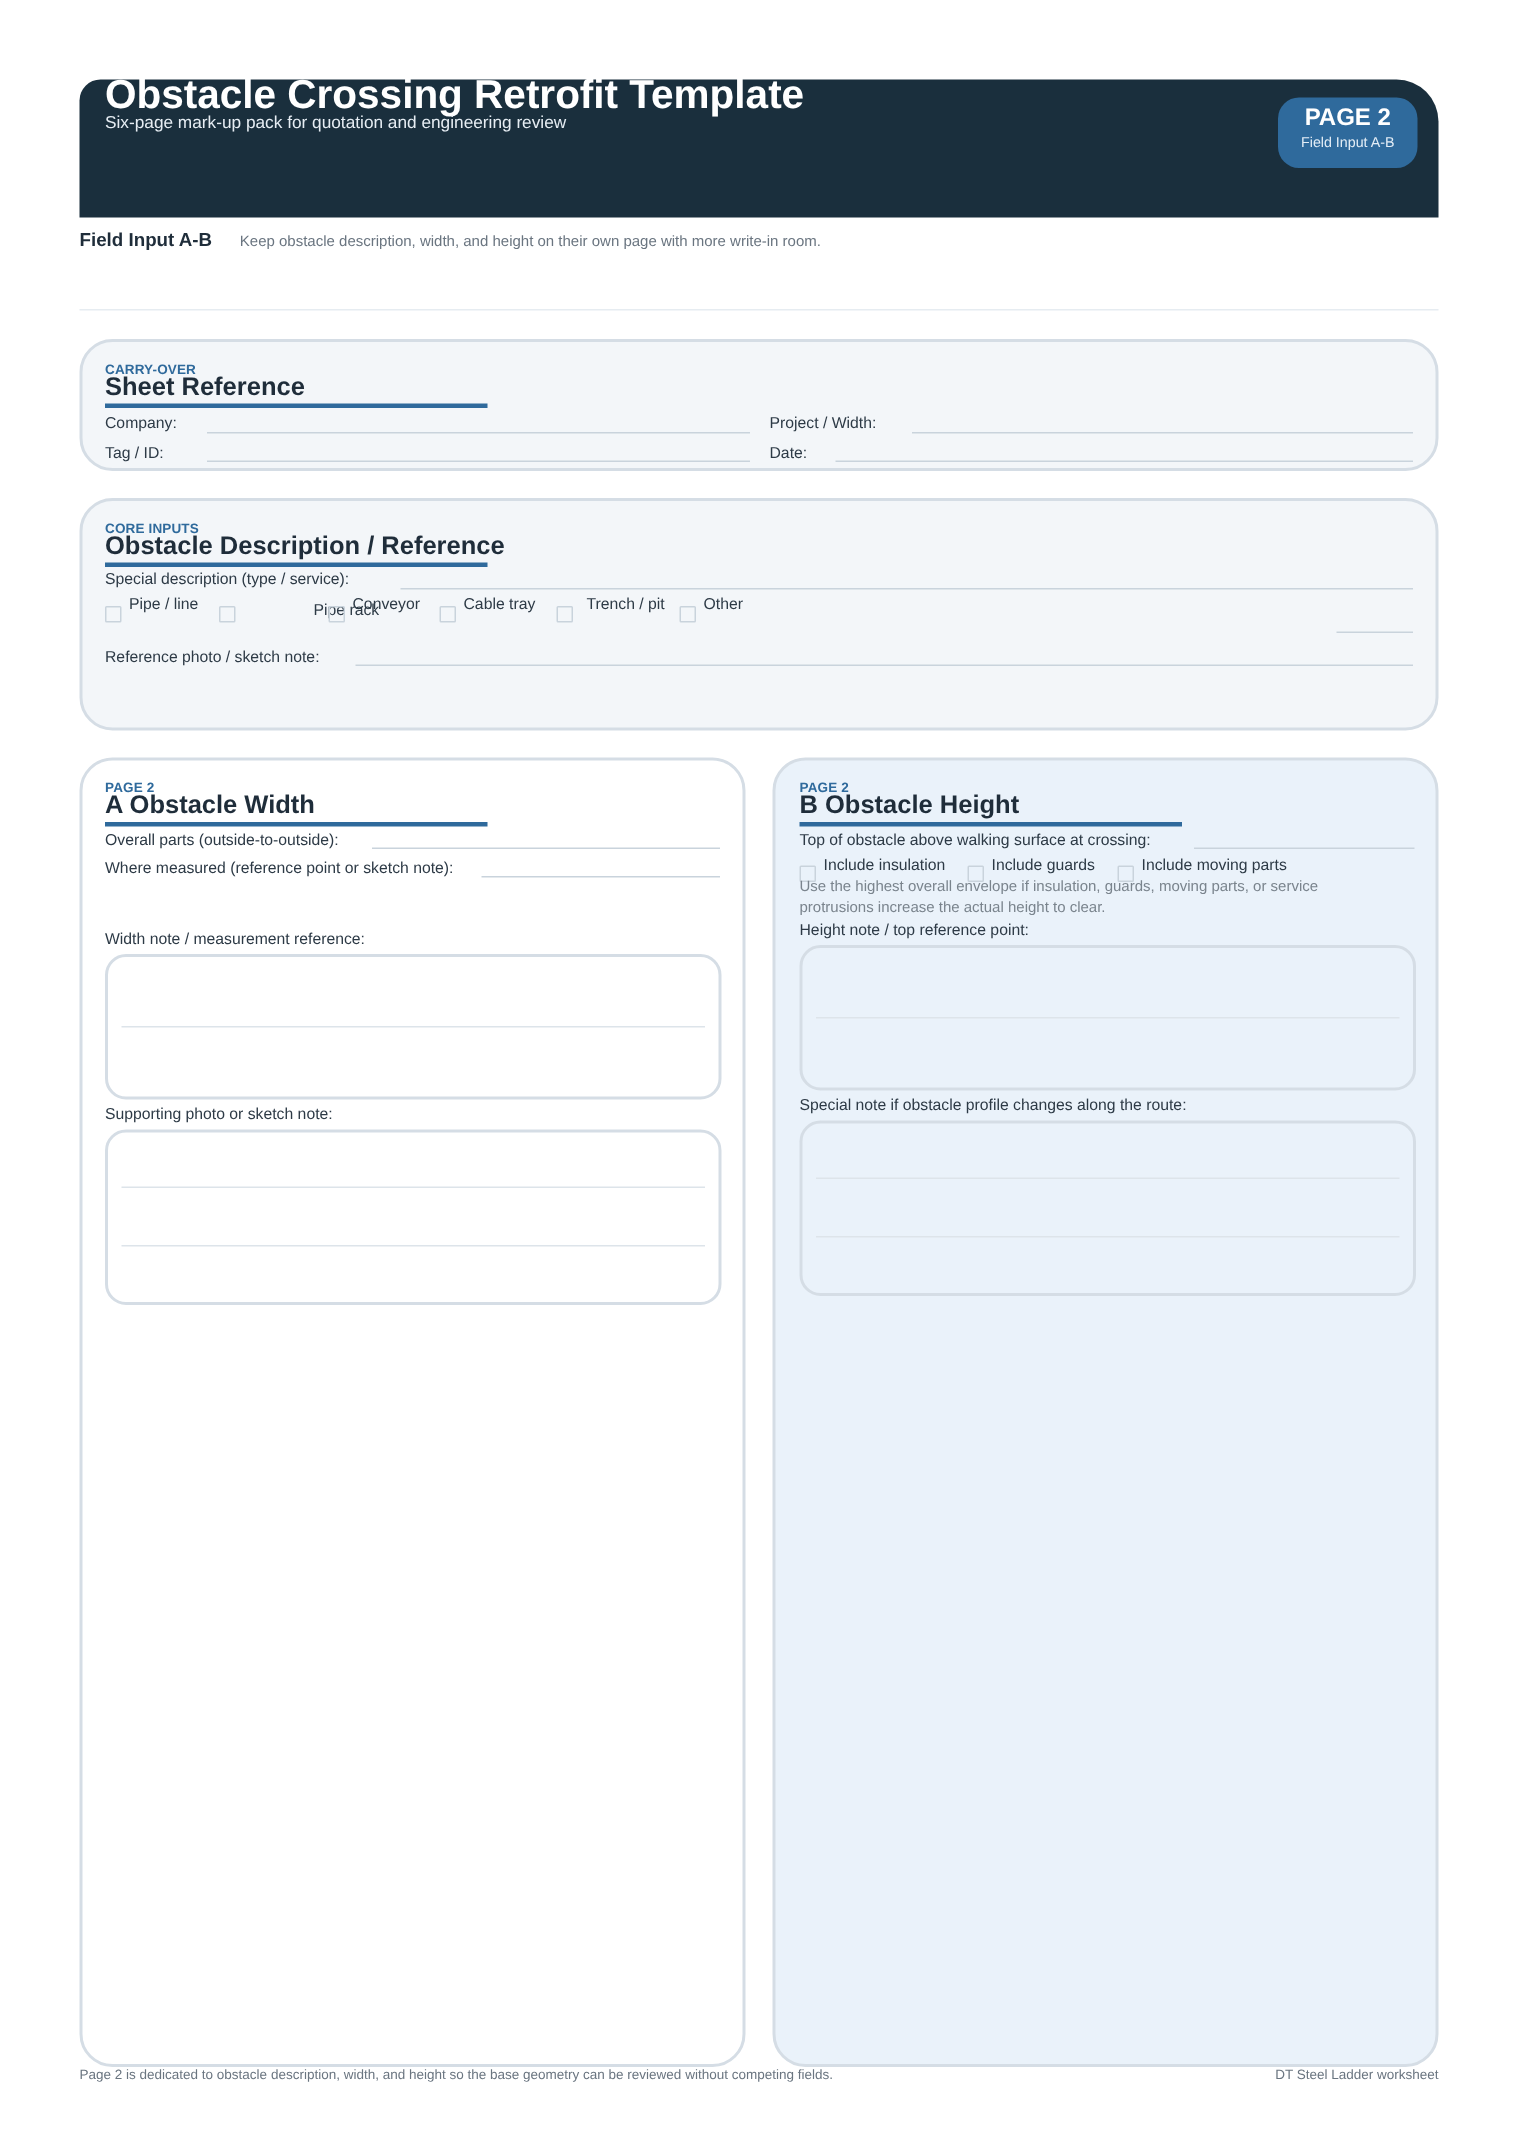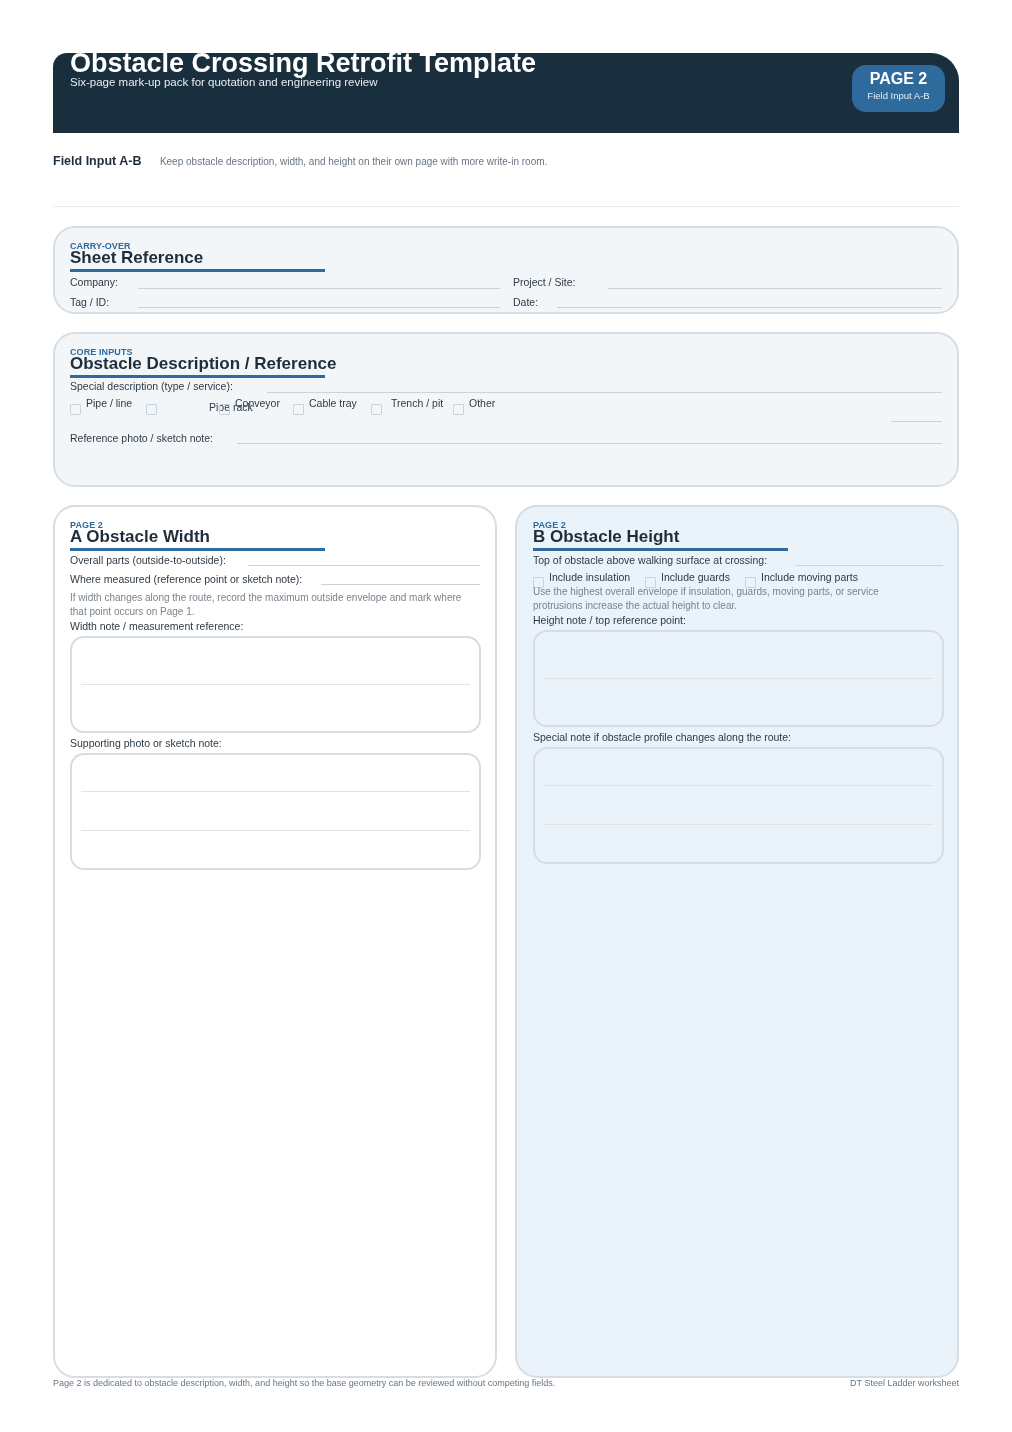--- a/index.html
+++ b/index.html
@@ -1,20 +1,20 @@
 <!DOCTYPE html>
 <html><head>
   <meta charset="utf-8">
   <style>
     * { box-sizing: border-box; margin: 0; padding: 0; }
     html, body { width: 1012px; height: 1432px; background: #ffffff; }
     body { font-family: "Liberation Sans", sans-serif; color: #1f2d3a; position: relative; overflow: hidden; }
 
     .hero {
-      position: absolute; left: 53px; top: 53px; width: 906px; height: 80px;
+      position: absolute; left: 53px; top: 53px; width: 906px; height: 92px;
       background: #1a2f3d; border-radius: 14px 28px 0 0;
     }
     .hero-title {
       position: absolute; left: 17px; top: -6px; font-size: 27px; font-weight: bold; color: #ffffff;
       line-height: 32px; white-space: nowrap;
     }
     .hero-sub {
       position: absolute; left: 17px; top: 23px; font-size: 11.5px; color: #e6edf3; white-space: nowrap;
     }
     .page-badge {
@@ -73,21 +73,21 @@
 </div>
 <div class="rule"></div>
 
 <div class="card" style="left:53px; top:226px; width:906px; height:88px;">
   <div class="eyebrow" style="left:15px; top:13px;">CARRY-OVER</div>
   <div class="card-title" style="left:15px; top:20px;">Sheet Reference</div>
   <div class="title-rule" style="left:15px; top:41px;"></div>
 
   <div class="lbl" style="left:15px; top:48px;">Company:</div>
   <div class="line" style="left:83px; width:362px; top:60px;"></div>
-  <div class="lbl" style="left:458px; top:48px;">Project / Site:</div>
+  <div class="lbl" style="left:458px; top:48px;">Project / Width:</div>
   <div class="line" style="left:553px; width:334px; top:60px;"></div>
 
   <div class="lbl" style="left:15px; top:68px;">Tag / ID:</div>
   <div class="line" style="left:83px; width:362px; top:79px;"></div>
   <div class="lbl" style="left:458px; top:68px;">Date:</div>
   <div class="line" style="left:502px; width:385px; top:79px;"></div>
 </div>
 
 <div class="card" style="left:53px; top:332px; width:906px; height:155px;">
   <div class="eyebrow" style="left:15px; top:13px;">CORE INPUTS</div>
@@ -131,21 +131,20 @@
   <div class="eyebrow" style="left:15px; top:13px;">PAGE 2</div>
   <div class="card-title" style="left:15px; top:20px;">A Obstacle Width</div>
   <div class="title-rule" style="left:15px; top:41px;"></div>
 
   <div class="lbl" style="left:15px; top:47px;">Overall parts (outside-to-outside):</div>
   <div class="line" style="left:193px; width:232px; top:58px;"></div>
 
   <div class="lbl" style="left:15px; top:66px;">Where measured (reference point or sketch note):</div>
   <div class="line" style="left:266px; width:159px; top:77px;"></div>
 
-  <div class="hint" style="left:15px; top:84px; width:400px;">If width changes along the route, record the maximum outside envelope and mark where that point occurs on Page 1.</div>
 
   <div class="lbl" style="left:15px; top:113px;">Width note / measurement reference:</div>
   <div class="notebox" style="left:15px; top:129px; width:411px; height:97px;">
     <div class="nl" style="top:46px;"></div>
   </div>
 
   <div class="lbl" style="left:15px; top:230px;">Supporting photo or sketch note:</div>
   <div class="notebox" style="left:15px; top:246px; width:411px; height:117px;">
     <div class="nl" style="top:36px;"></div>
     <div class="nl" style="top:75px;"></div>

